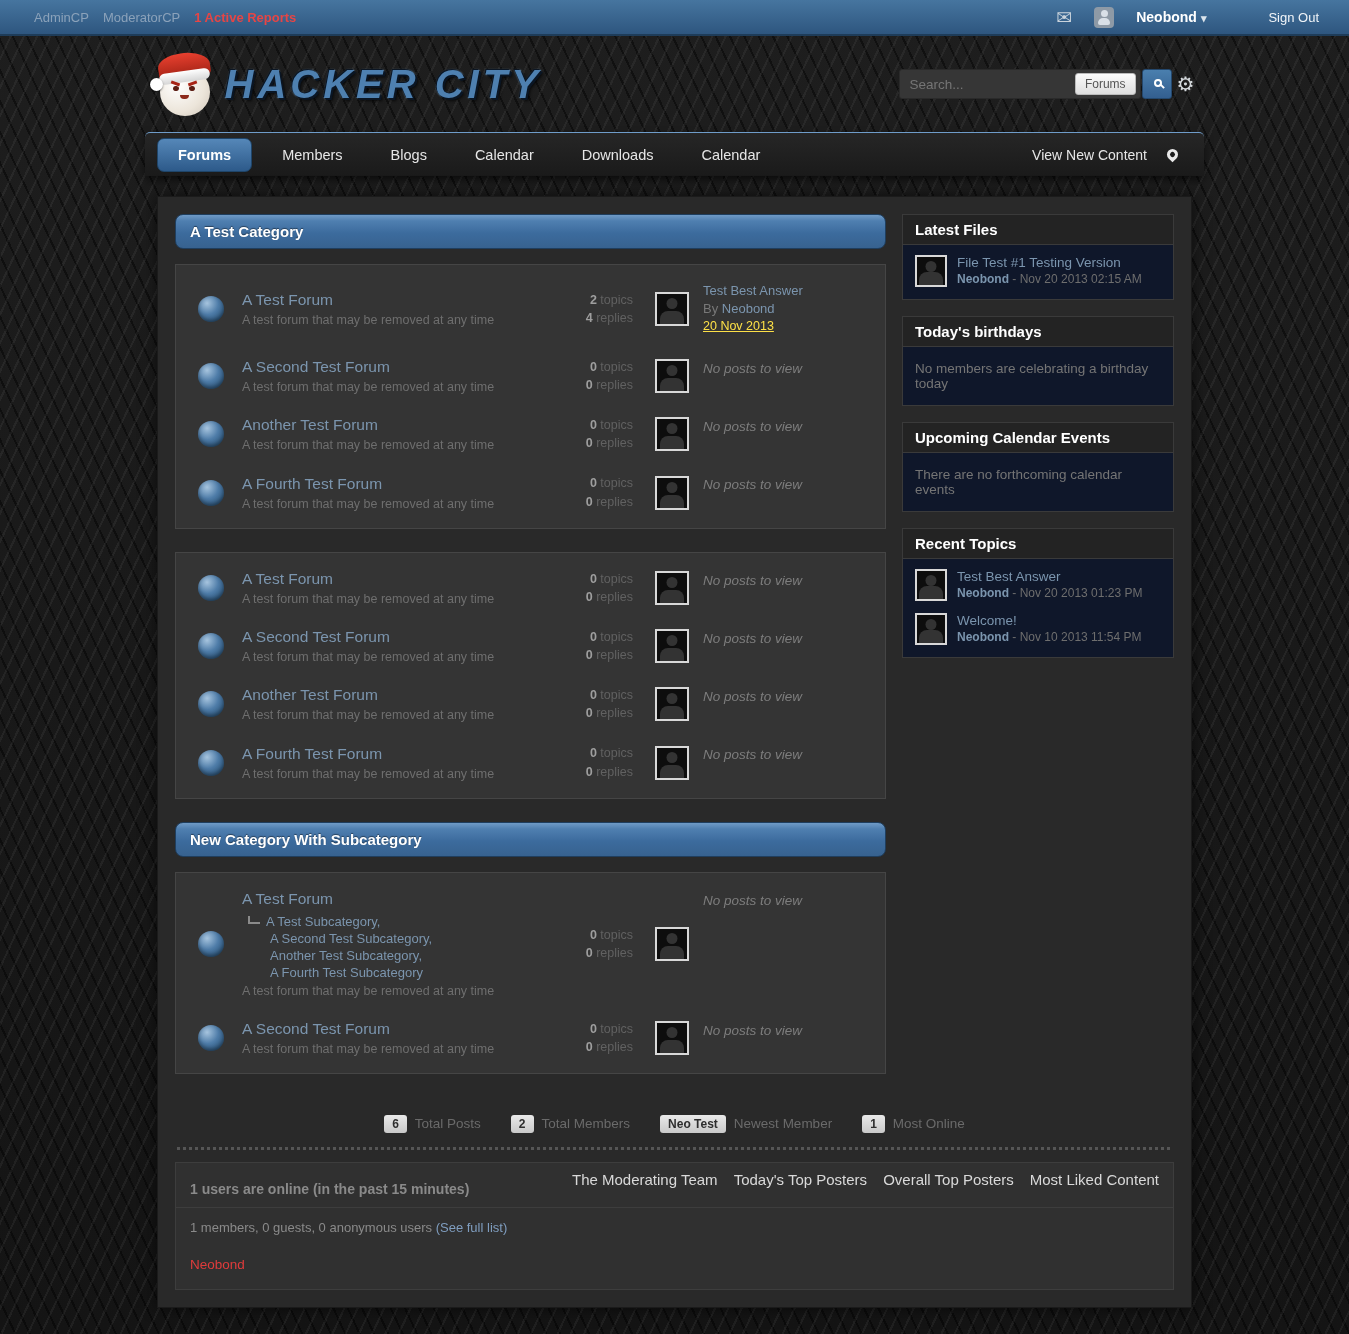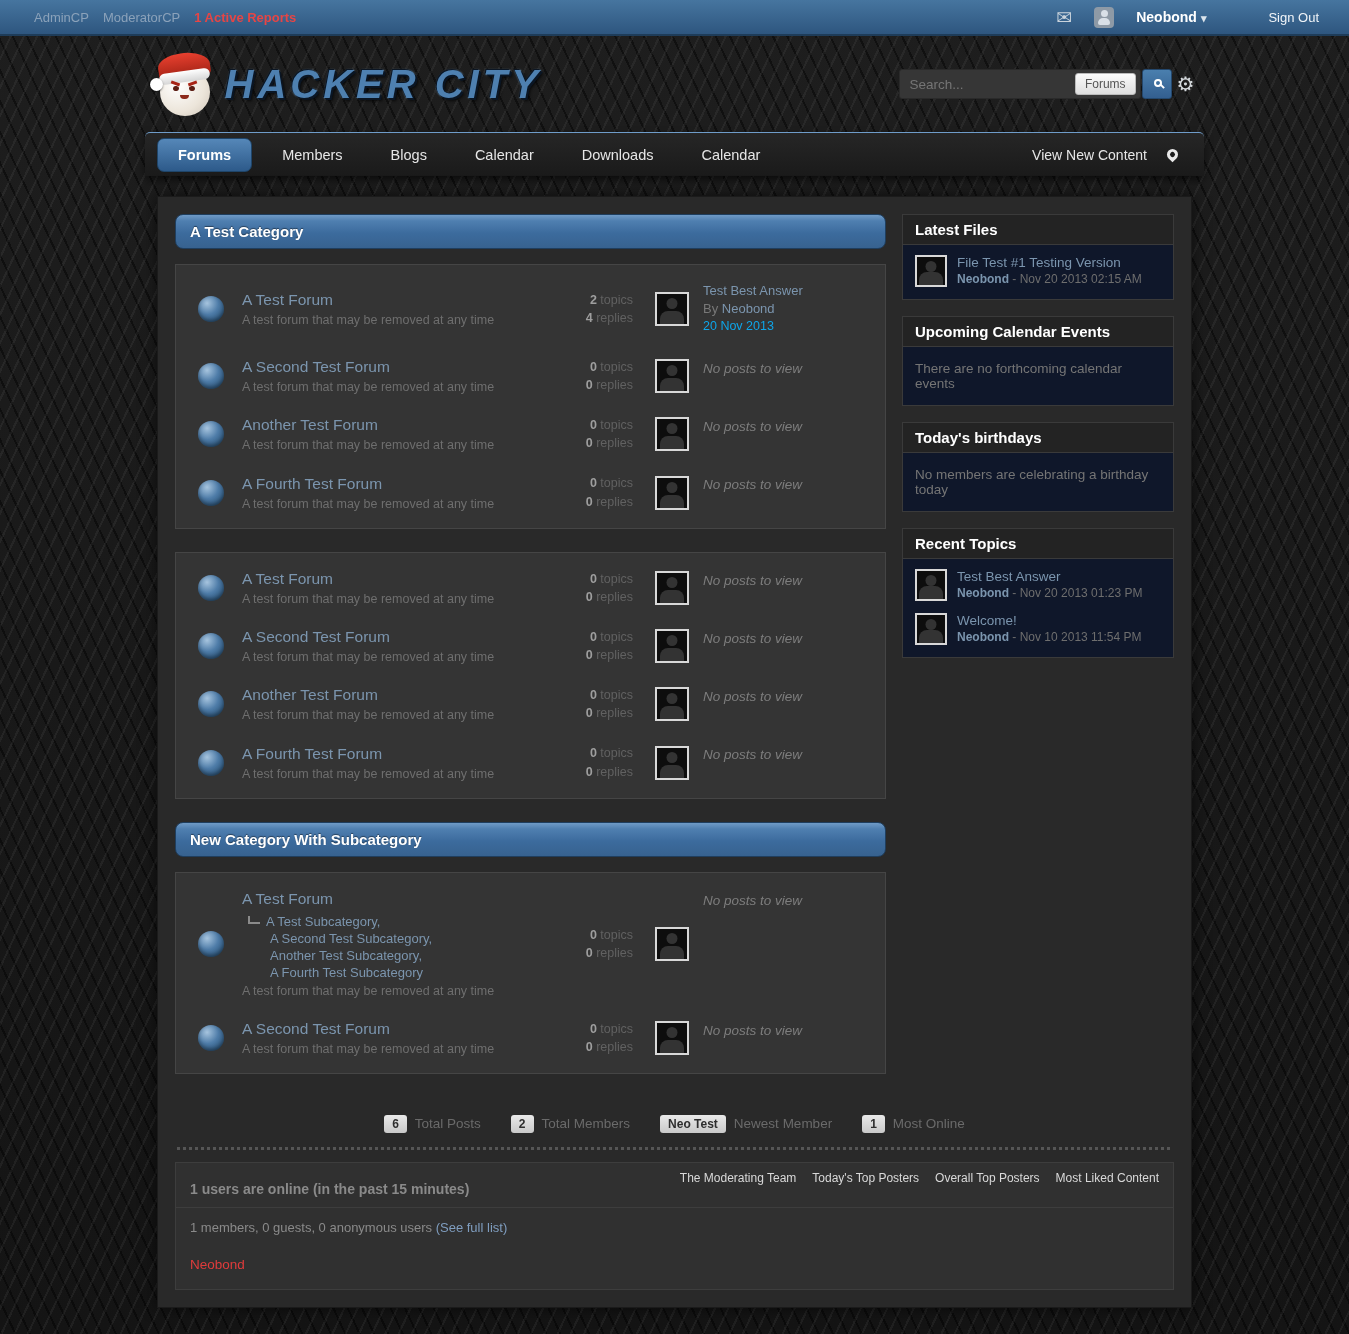--- a/index.html
+++ b/index.html
@@ -112,38 +112,38 @@
   .fstats { width:92px; flex:none; text-align:right; font-size:12.5px; line-height:1.45; }
   .fstats .num { color:#9e9e9e; font-weight:bold; }
   .fstats .lbl { color:#616161; }
   .avatar { width:34px; height:34px; flex:none; background:#0d0d0d; border:2px solid #d8d8d8; margin:0 14px 0 22px; position:relative; overflow:hidden; }
   .avatar::before { content:""; position:absolute; top:4px; left:50%; transform:translateX(-50%); width:11px; height:11px; border-radius:50%; background:#333; }
   .avatar::after { content:""; position:absolute; bottom:-2px; left:50%; transform:translateX(-50%); width:24px; height:15px; border-radius:8px 8px 0 0; background:#333; }
   .flast { width:168px; flex:none; font-size:13px; line-height:1.4; }
   .flast .lp-title { color:#7b95ae; display:block; }
   .flast .by { color:#787878; }
   .flast a.lp-author { color:#7b95ae; }
-  .flast .lp-date { color:#0ea5e9; font-size:12.5px; }
+  .flast .lp-date { color:#fde047; font-size:12.5px;text-decoration:underline; }
   .noposts { color:#7d7d7d; font-style:italic; font-size:13.5px; align-self:flex-start; margin-top:2px; }
 
   
   .stats-strip { display:flex; justify-content:center; gap:30px; align-items:center; margin:18px 0 14px; }
   .stat { display:flex; align-items:center; gap:8px; }
   .badge { background:linear-gradient(#e9e9e9,#c9c9c9); color:#2e2e2e; font-size:12px; font-weight:bold; border-radius:3px; padding:2px 8px; }
   .stat .slabel { color:#6a6a6a; font-size:13.5px; }
 
   .dotted { height:3px; margin:4px 2px 12px;
     background-image:repeating-linear-gradient(90deg, #555 0 3px, transparent 3px 6px); }
 
   
   .online-panel { background:#303030; border:1px solid #3d3d3d; }
   .online-top { display:flex; align-items:flex-start; padding:8px 14px 10px; }
   .online-title { color:#8a8a8a; font-size:14px; font-weight:bold; margin-top:10px; }
   .online-links { margin-left:auto; display:flex; gap:16px; }
-  .online-links a { color:#d9d9d9; font-size:12px; }
+  .online-links a { color:#d9d9d9; font-size:15px; }
   .online-mid { border-top:1px solid #3d3d3d; padding:12px 14px; font-size:13px; color:#8a8a8a; }
   .online-mid a { color:#7f9dbf; }
   .online-user-row { padding:8px 14px 16px; }
   .online-user-row a { color:#e03b3b; font-size:13.5px; }
 
   
   .side-block { margin-bottom:16px; }
   .side-header { background:#232323; border:1px solid #3a3a3a; border-bottom:none; color:#fff; font-size:15px; font-weight:bold; padding:6px 12px; }
   .side-body { background:#0f172a; border:1px solid #3a3a3a; padding:10px 12px; }
   .side-empty { color:#757575; font-size:13.5px; padding:4px 0; }
@@ -383,30 +383,30 @@
             <a class="avatar"></a>
             <div>
               <a class="si-title">File Test #1 Testing Version</a>
               <div class="si-meta"><a class="si-author">Neobond</a> <span class="si-date">- Nov 20 2013 02:15 AM</span></div>
             </div>
           </div>
         </div>
       </div>
 
       <div class="side-block">
+        <div class="side-header">Today's birthdays</div>
+        <div class="side-body">
+            <div class="side-empty">No members are celebrating a birthday today</div>
+          </div>
+      </div>
+
+      <div class="side-block">
         <div class="side-header">Upcoming Calendar Events</div>
         <div class="side-body">
             <div class="side-empty">There are no forthcoming calendar events</div>
-          </div>
-      </div>
-
-      <div class="side-block">
-        <div class="side-header">Today's birthdays</div>
-        <div class="side-body">
-            <div class="side-empty">No members are celebrating a birthday today</div>
           </div>
       </div>
 
       <div class="side-block">
         <div class="side-header">Recent Topics</div>
         <div class="side-body">
           <div class="side-item">
             <a class="avatar"></a>
             <div>
               <a class="si-title">Test Best Answer</a>

